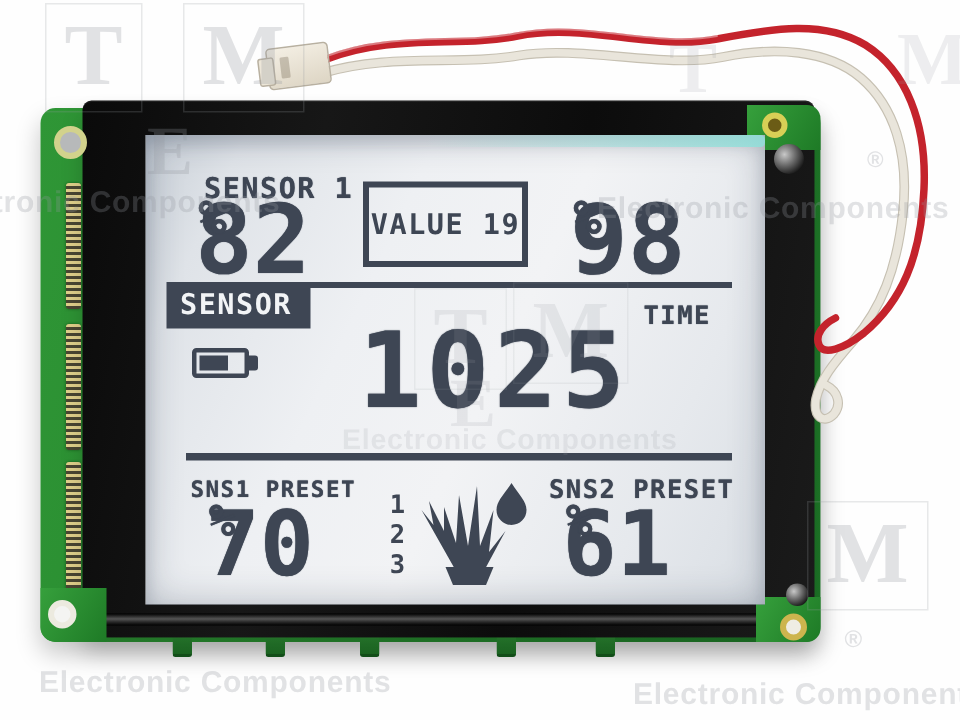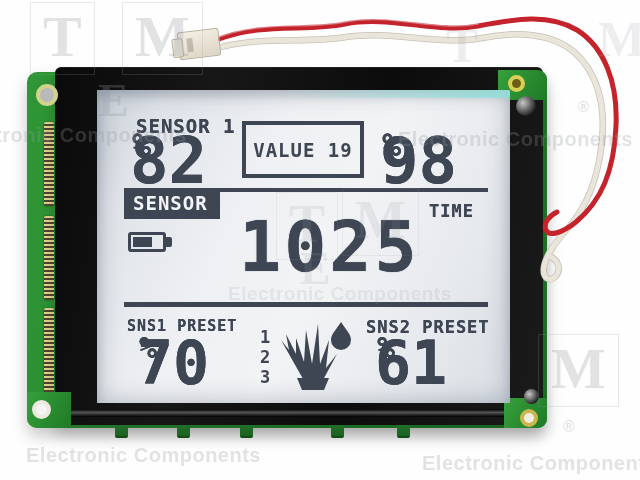--- a/index.html
+++ b/index.html
@@ -45,25 +45,25 @@
          background:linear-gradient(to right,rgba(143,224,218,0),var(--glass-glint-cyan,#8fe0da));opacity:.85;}
 
   
   .screen, .screen *{font-family:"DejaVu Sans Mono",monospace;font-weight:bold;
                      color:var(--lcd-segment,#3e4654);}
   .lbl{font-size:19px;letter-spacing:1px;text-shadow:0 0 .6px currentColor;white-space:nowrap;}
   .big{font-size:64px;line-height:1;white-space:nowrap;text-shadow:0 0 .6px currentColor;}
   .big .pct, .mid .pct{font-size:.5em;margin-left:2px;}
   .s1l{left:39px;top:25px;} .s1v{left:33px;top:39px;}
   .s2l{left:286px;top:25px;} .s2v{left:283px;top:39px;}
-  .vbox{left:145px;top:31px;width:122px;height:57px;border:4px solid var(--lcd-segment,#3e4654);
+  .vbox{left:145px;top:31px;width:110px;height:57px;border:4px solid var(--lcd-segment,#3e4654);
         display:flex;align-items:center;justify-content:center;text-align:center;}
   .vbox span{position:static;font-size:19px;letter-spacing:1px;white-space:nowrap;}
   .div1{left:27px;top:98px;width:364px;height:4px;background:var(--lcd-segment,#3e4654);}
-  .tag{left:27px;top:98px;width:96px;height:31px;background:var(--lcd-segment,#3e4654);
+  .tag{left:14px;top:98px;width:96px;height:31px;background:var(--lcd-segment,#3e4654);
        color:#f2f4f6;font-size:19px;letter-spacing:1px;line-height:31px;padding-left:9px;}
   .time{left:332px;top:111px;font-size:17px;}
   .batt{left:31px;top:142px;width:38px;height:20px;border:3px solid var(--lcd-segment,#3e4654);border-radius:3px;}
   .batt::after{content:"";position:absolute;left:2px;top:2px;width:60%;height:10px;
                background:var(--lcd-segment,#3e4654);}
   .batt-nub{left:69px;top:147px;width:6px;height:10px;background:var(--lcd-segment,#3e4654);border-radius:0 2px 2px 0;}
   .huge{left:142px;top:122px;font-size:70px;line-height:1;letter-spacing:3px;
         text-shadow:0 0 .8px currentColor;white-space:nowrap;}
   .div2{left:27px;top:212px;width:364px;height:5px;background:var(--lcd-segment,#3e4654);}
   .p1l{left:30px;top:227px;font-size:15px;} .mid{font-size:60px;line-height:1;white-space:nowrap;text-shadow:0 0 .6px currentColor;}

